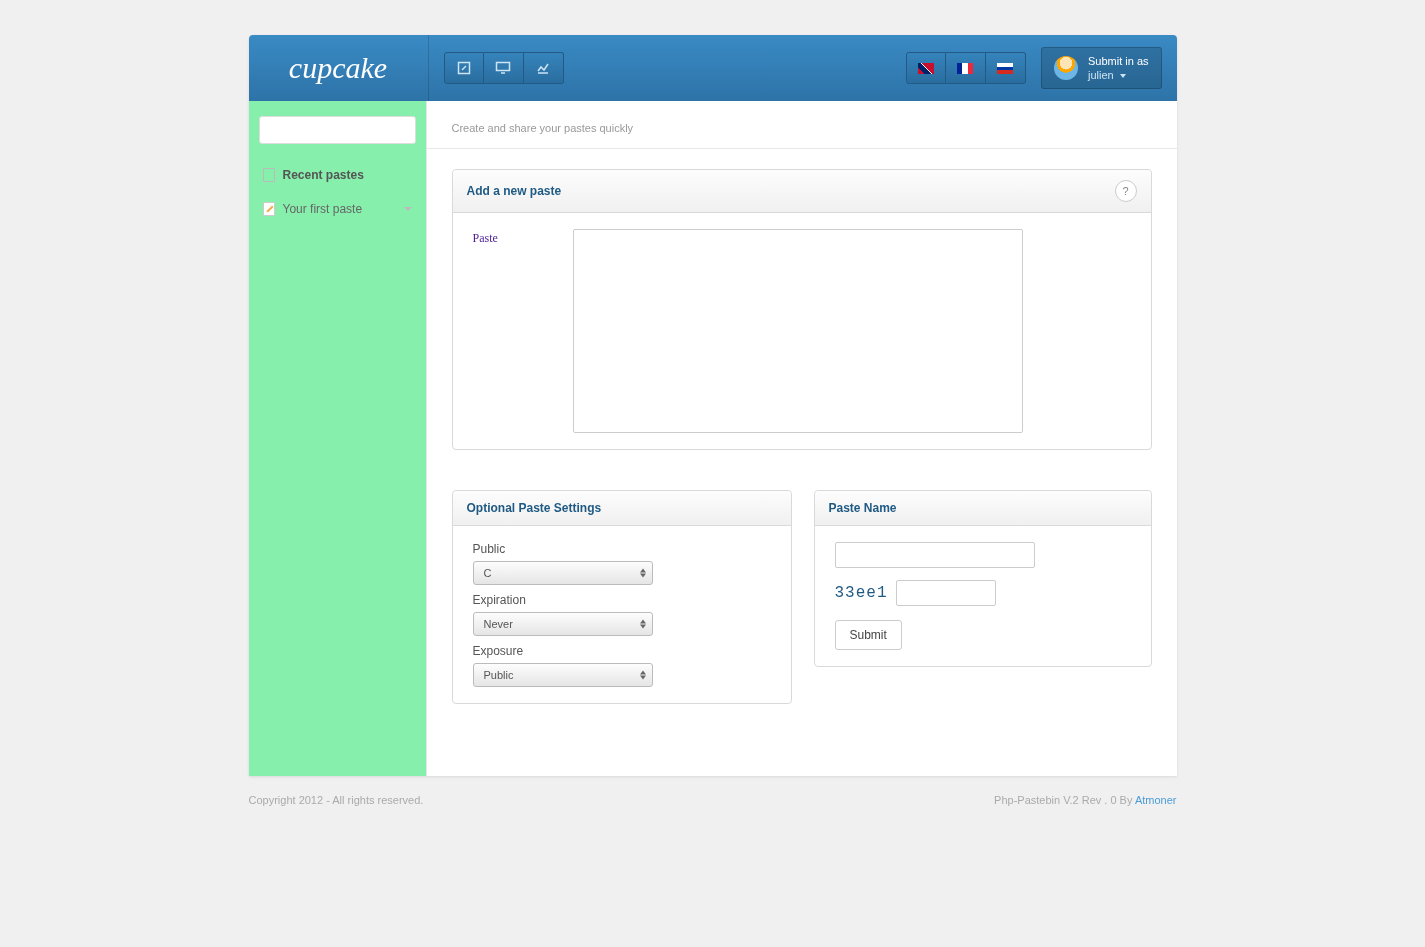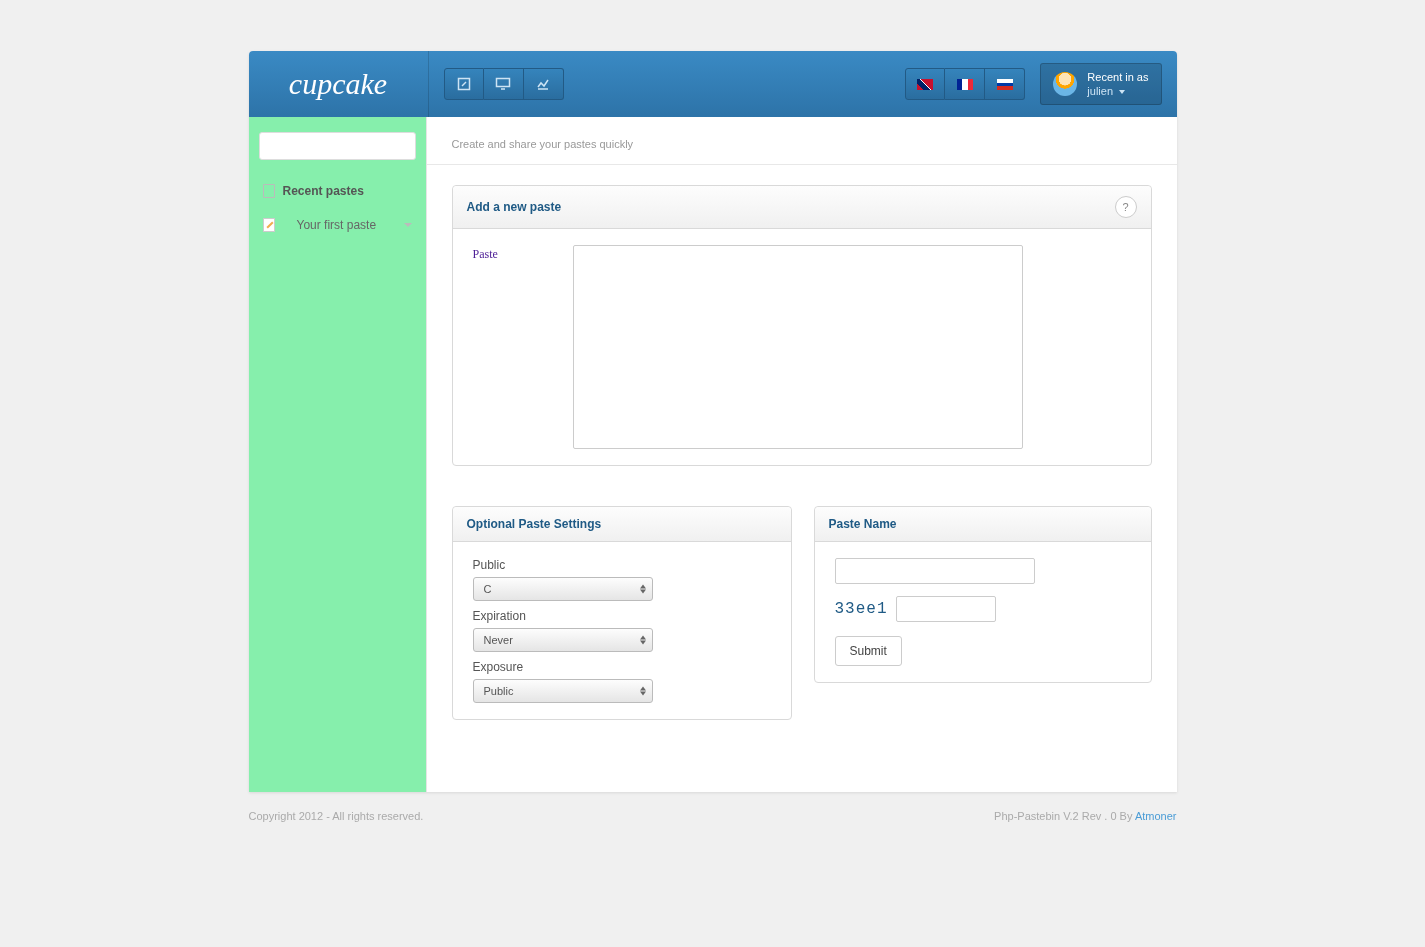--- a/index.html
+++ b/index.html
@@ -9,21 +9,21 @@
   background: #000;
   color: #555;
 }
 .outer {
   background: #f0f0f0;
   padding: 35px 0 20px 0;
   min-height: 947px;
 }
 .container {
   width: 928px;
-  margin: 16px auto;
+  margin: 0 auto;
 }
 .main-wrap {
   background: #fff;
   border-radius: 4px 4px 0 0;
   box-shadow: 0 1px 3px rgba(0,0,0,0.1);
 }
 .header {
   background: linear-gradient(to bottom, #3a8ac4 0%, #2d73a8 100%);
   height: 66px;
   border-radius: 4px 4px 0 0;
@@ -127,21 +127,21 @@
   position: absolute; left: 8px; top: 7px;
   color: #4a9cd6;
 }
 .side-heading {
   display: flex; align-items: center; gap: 8px;
   font-weight: bold; color: #555; font-size: 12px;
   padding: 6px 4px;
   margin-bottom: 8px;
 }
 .side-item {
-  display: flex; align-items: center; gap: 22px;
+  display: flex; align-items: center; gap: 8px;
   padding: 6px 4px;
   color: #666;
   cursor: pointer;
   position: relative;
   text-align: center;
 }
 .side-chevron {
   margin-left: auto;
   width: 0; height: 0;
   border-left: 4px solid transparent;
@@ -322,21 +322,21 @@
           <div class="flag-btn">
               <span class="flag flag-fr"></span>
             </div>
           <div class="flag-btn">
               <span class="flag flag-ru"></span>
             </div>
         </div>
         <div class="user-area">
           <div class="avatar"></div>
           <div class="user-text">
-            <div>Recent in as</div>
+            <div>Submit in as</div>
             <div class="user-name">
               <span>julien</span>
               <span class="caret-down"></span>
             </div>
           </div>
         </div>
       </div>
 
       <div class="body-wrap">
         <div class="sidebar">

